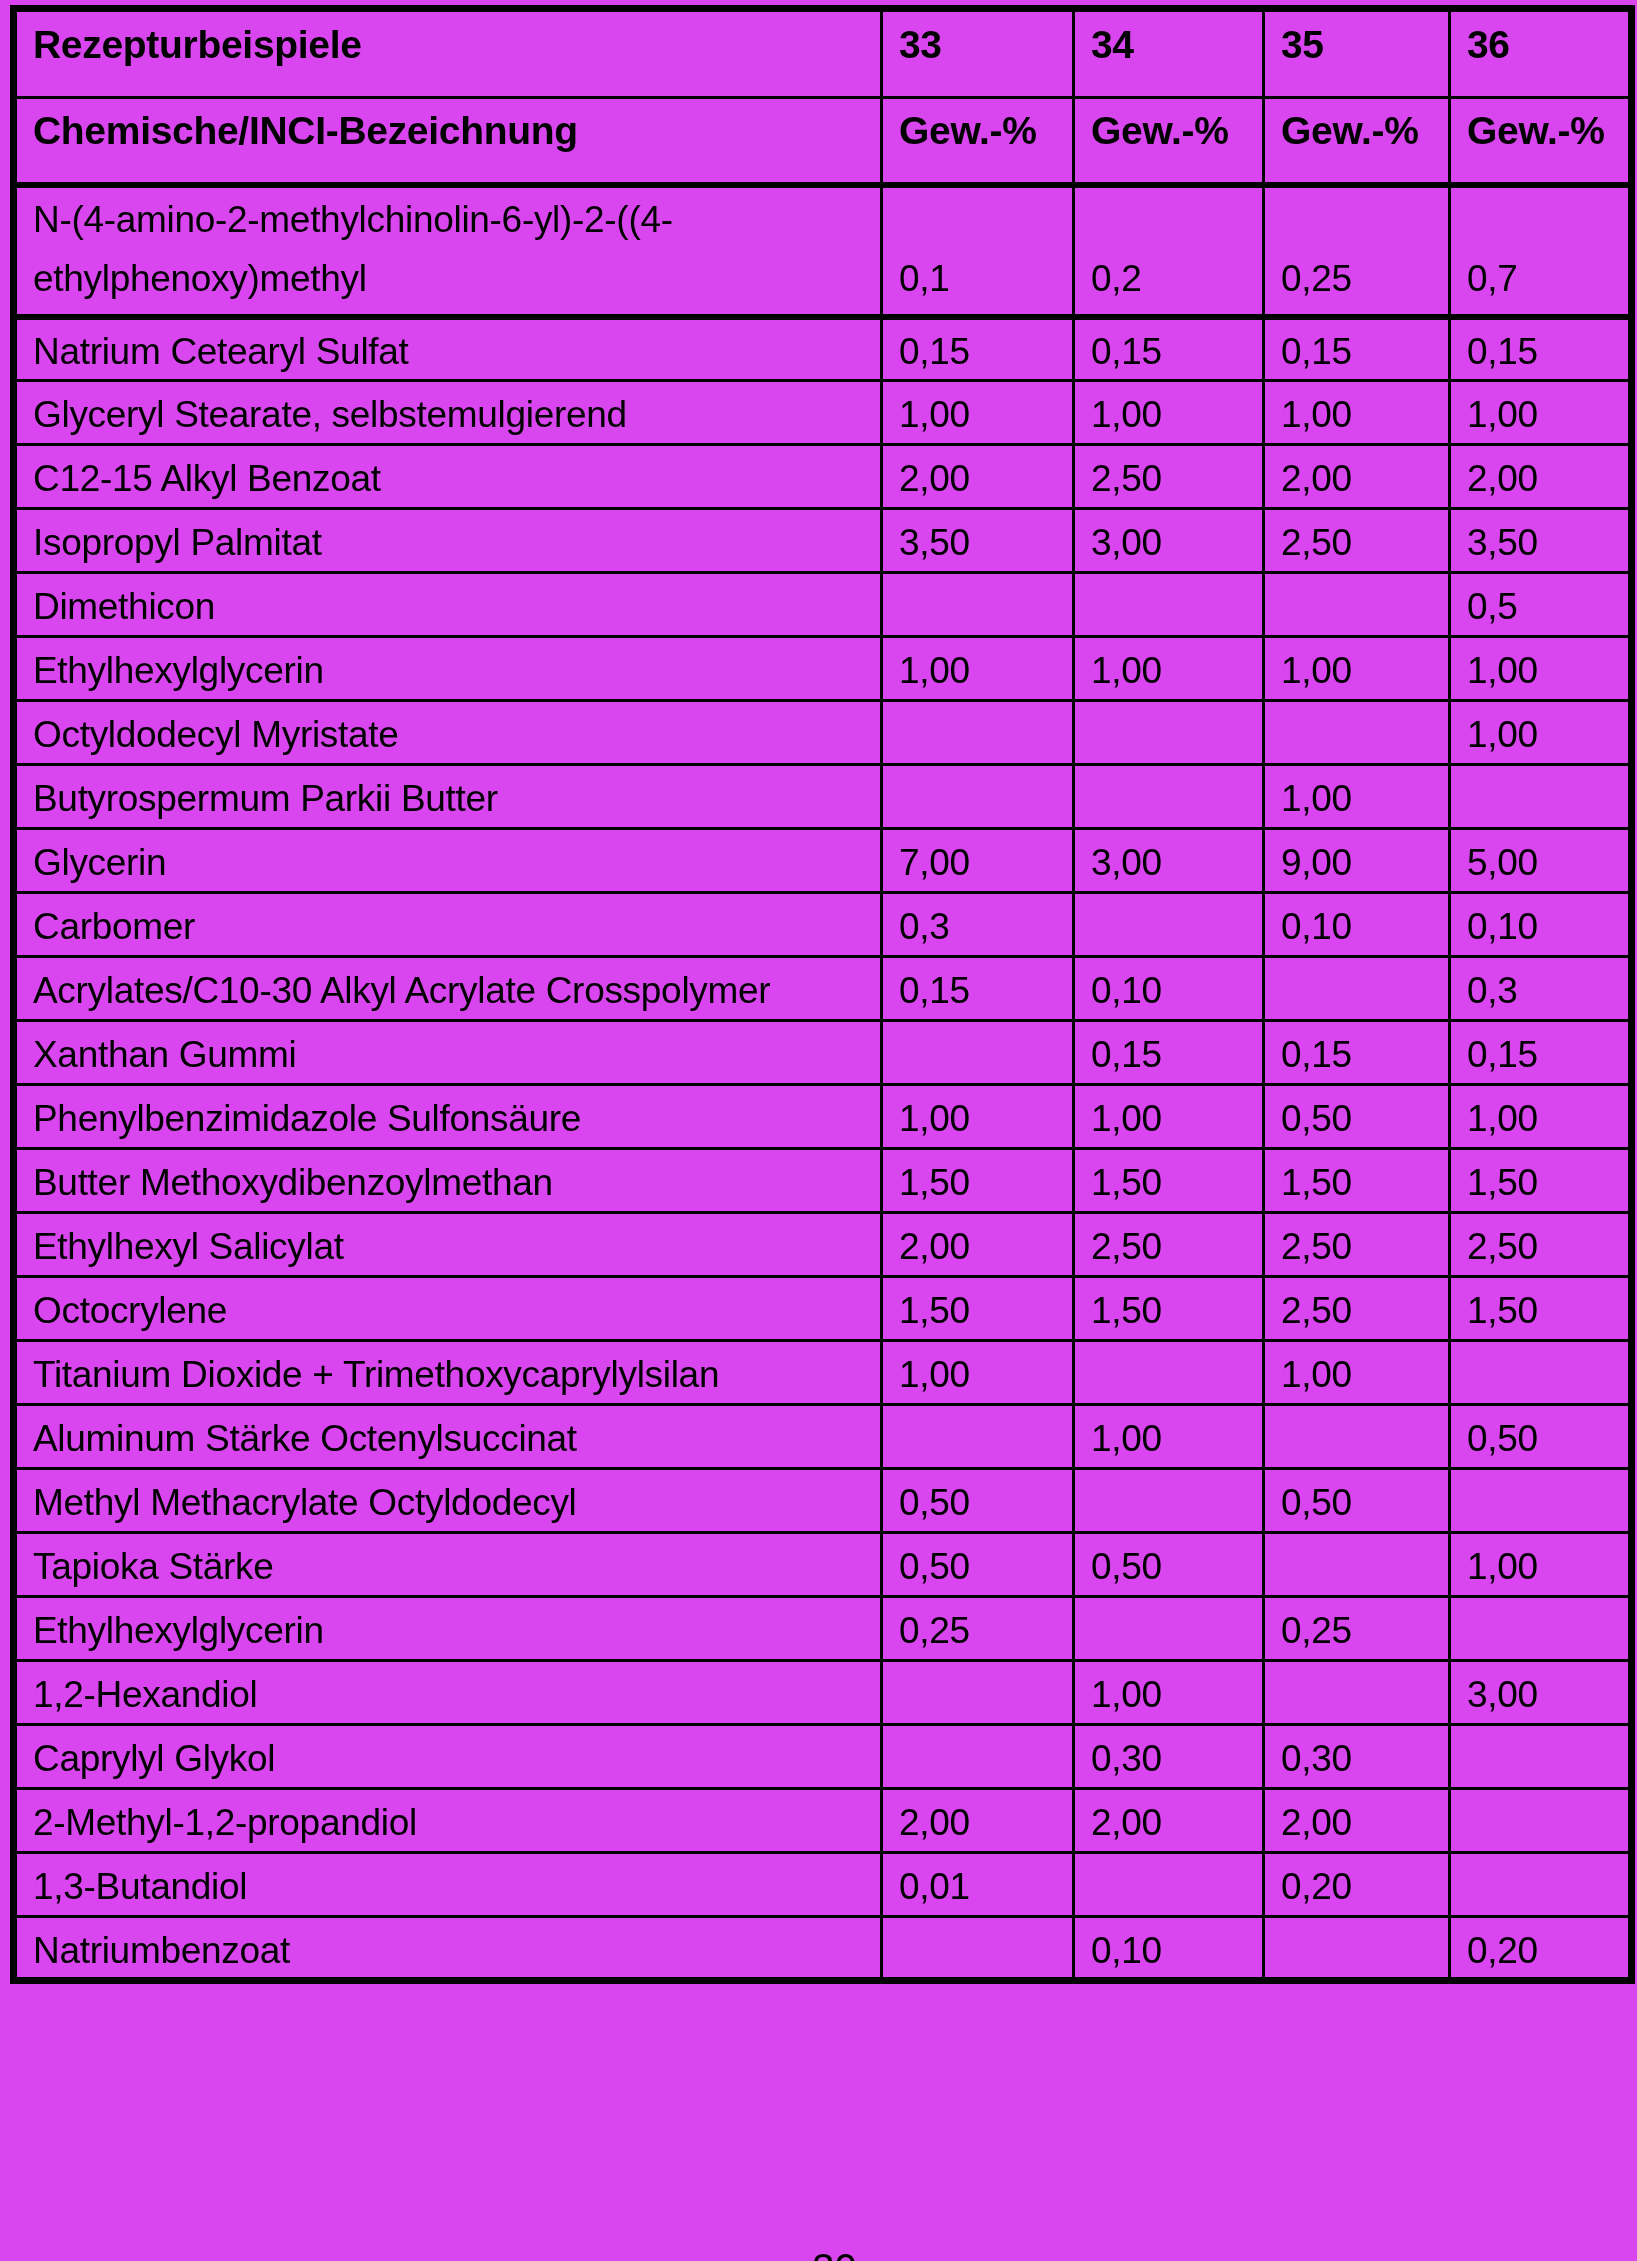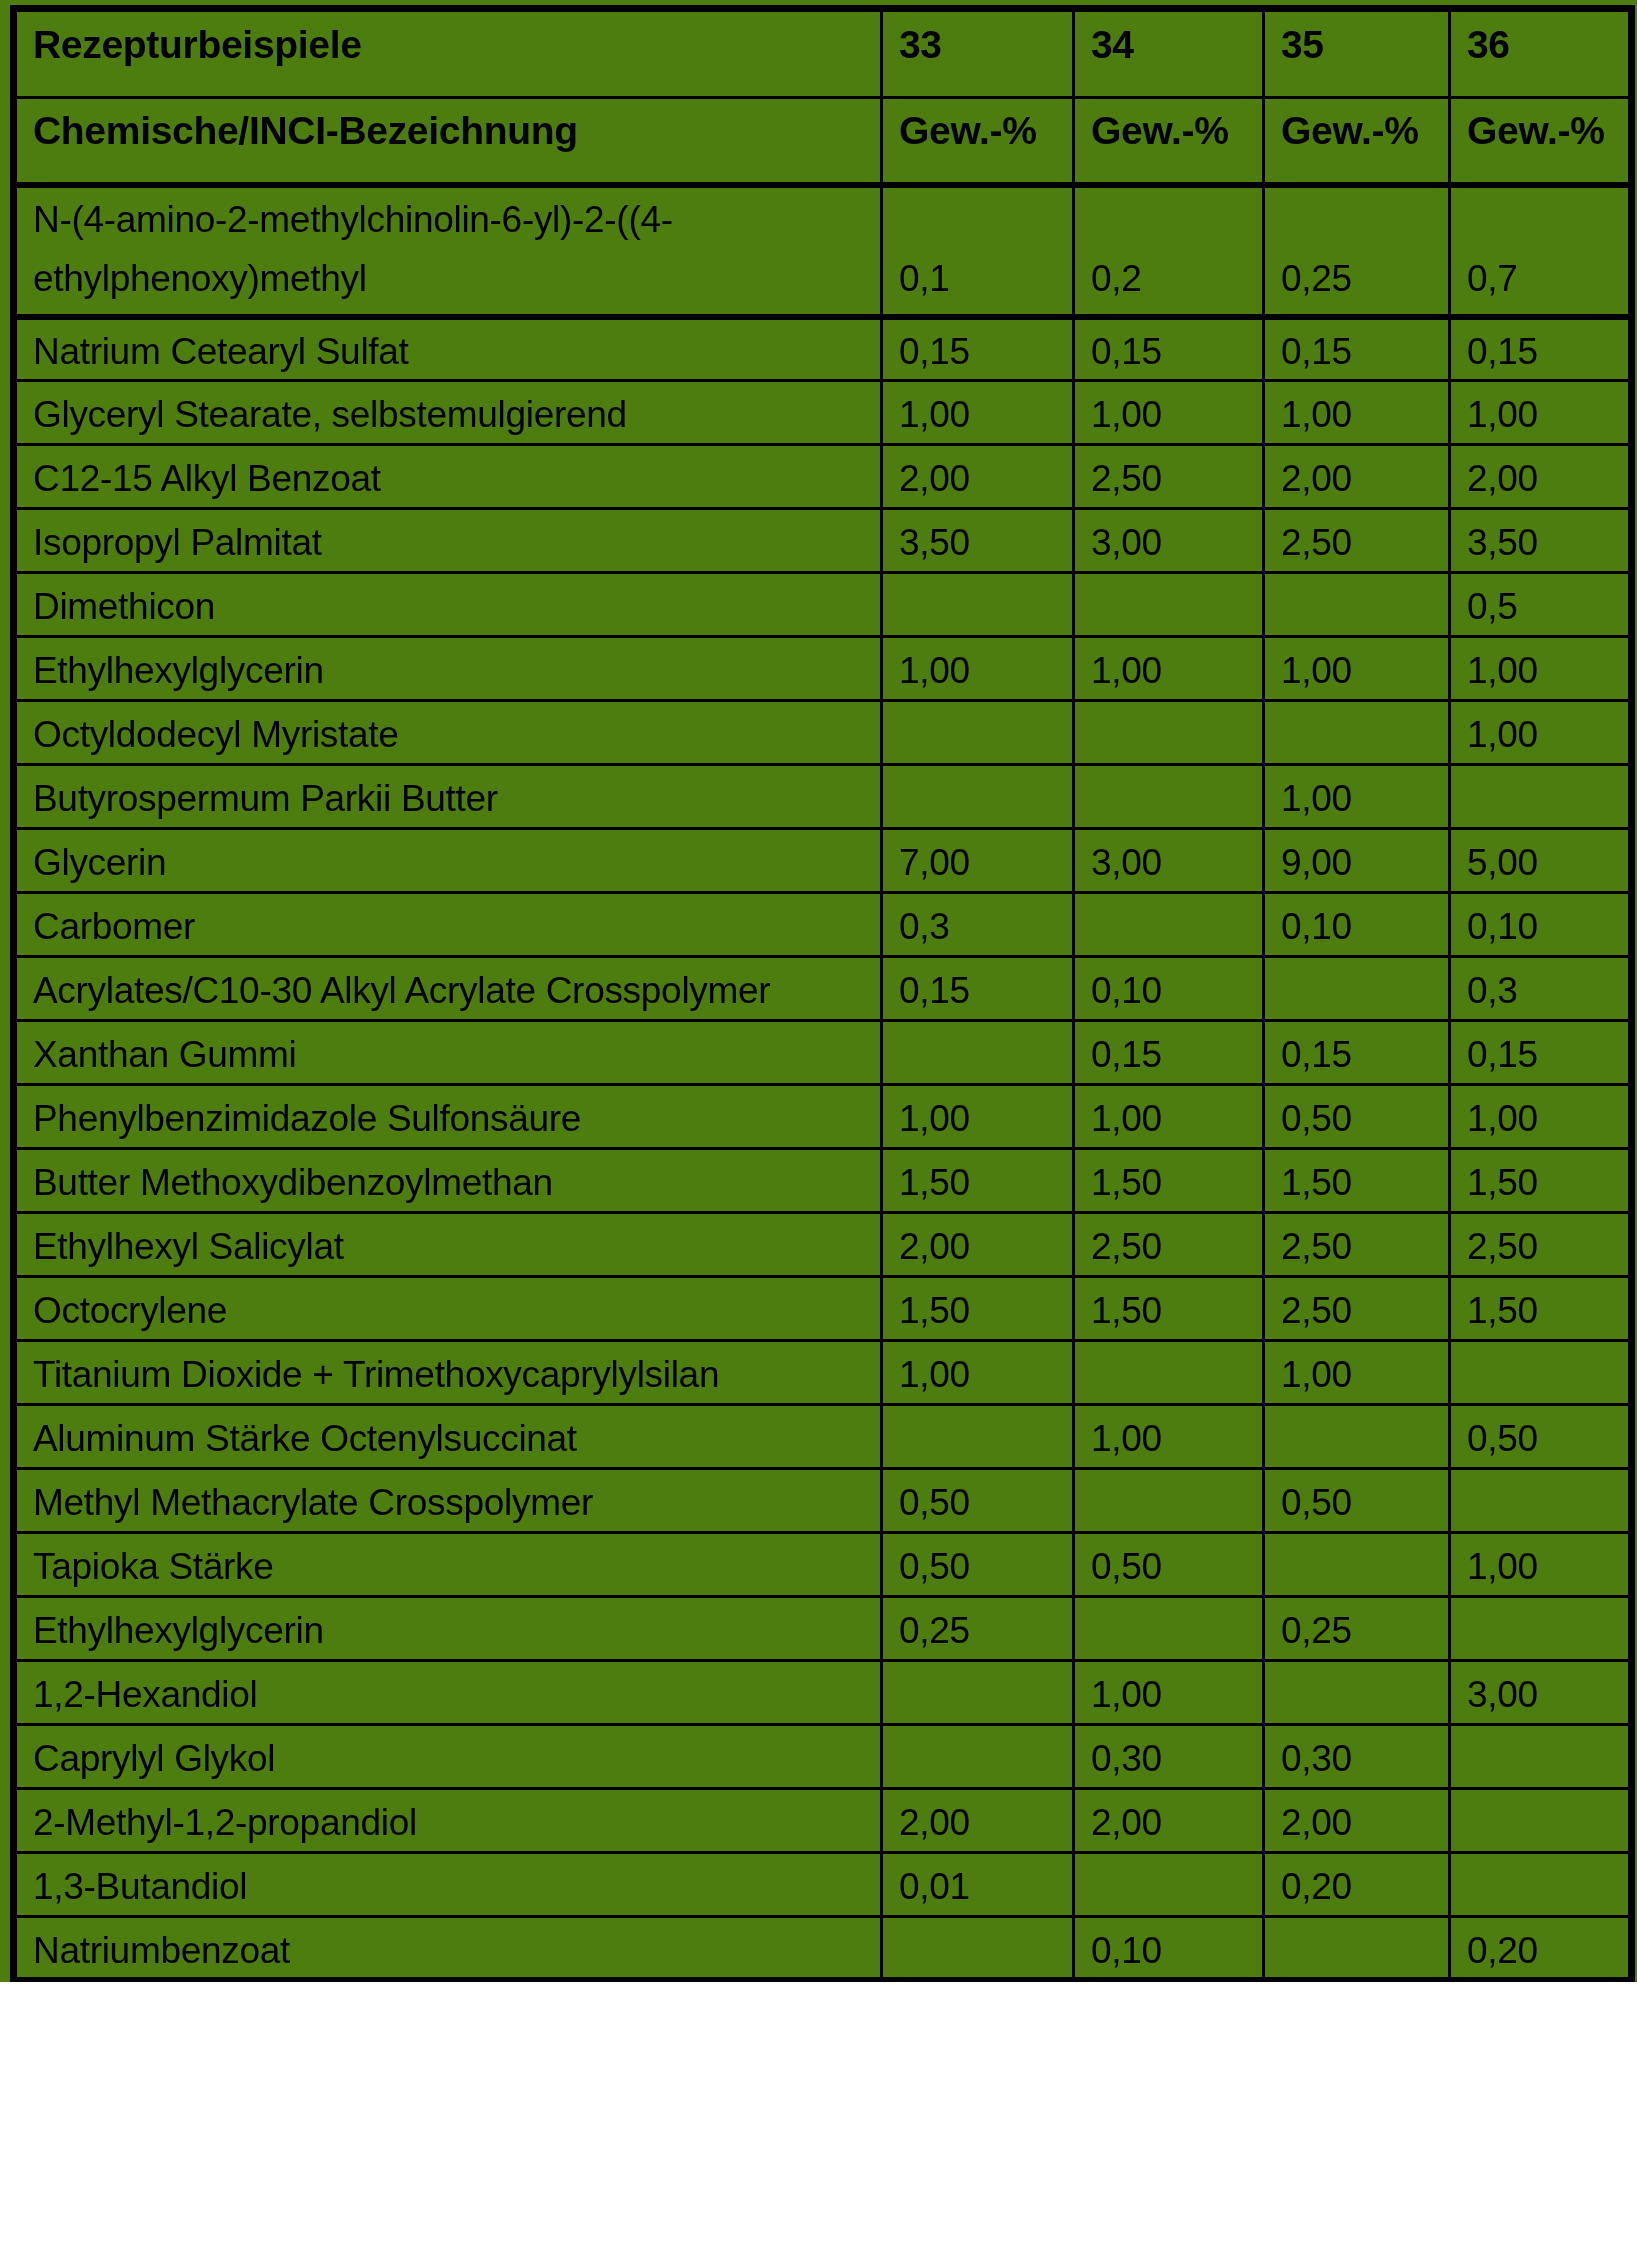--- a/index.html
+++ b/index.html
@@ -9,22 +9,22 @@
     width: 1637px;
     height: 2261px;
     overflow: hidden;
     position: relative;
     font-family: "Liberation Sans", "DejaVu Sans", sans-serif;
     color: #000000;
   }
   .sheet {
     position: absolute;
     left: 0; top: 0;
-    width: 1637px; height: 1982px;
-    background: #4d7c0f;
+    width: 1637px; height: 2261px;
+    background: #d946ef;
     overflow: hidden;
   }
   table.formulation {
     position: absolute;
     left: 10.4px;
     top: 5.2px;
     width: 1618px;
     border-collapse: collapse;
     table-layout: fixed;
     border: 7.8px solid #000;
@@ -282,21 +282,21 @@
             <div class="line">Aluminum Stärke Octenylsuccinat</div>
           </td>
     <td class="val"></td>
     <td class="val">1,00</td>
     <td class="val"></td>
     <td class="val">0,50</td>
   </tr>
 
   <tr>
     <td class="name">
-            <div class="line">Methyl Methacrylate Crosspolymer</div>
+            <div class="line">Methyl Methacrylate Octyldodecyl</div>
           </td>
     <td class="val">0,50</td>
     <td class="val"></td>
     <td class="val">0,50</td>
     <td class="val"></td>
   </tr>
 
   <tr>
     <td class="name">
             <div class="line">Tapioka Stärke</div>

